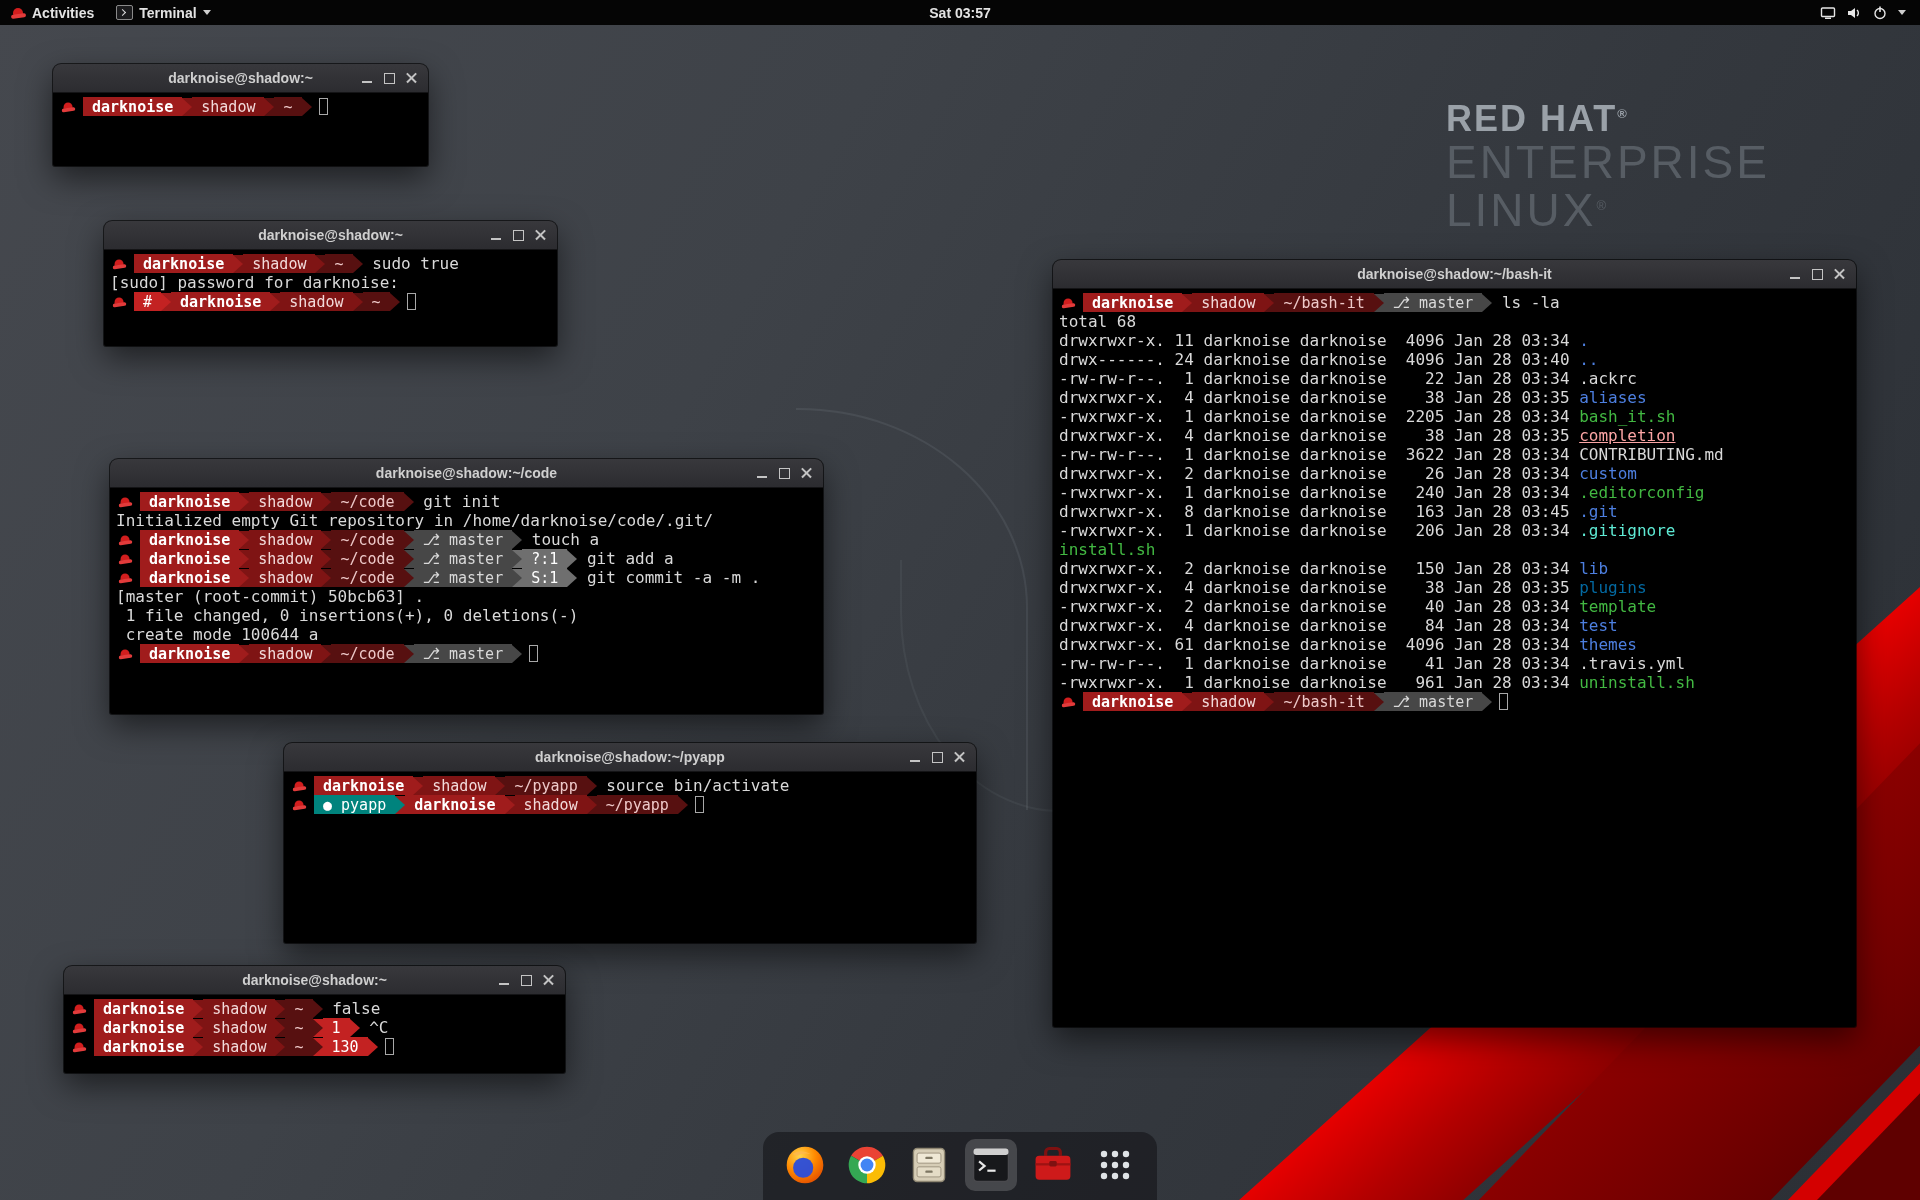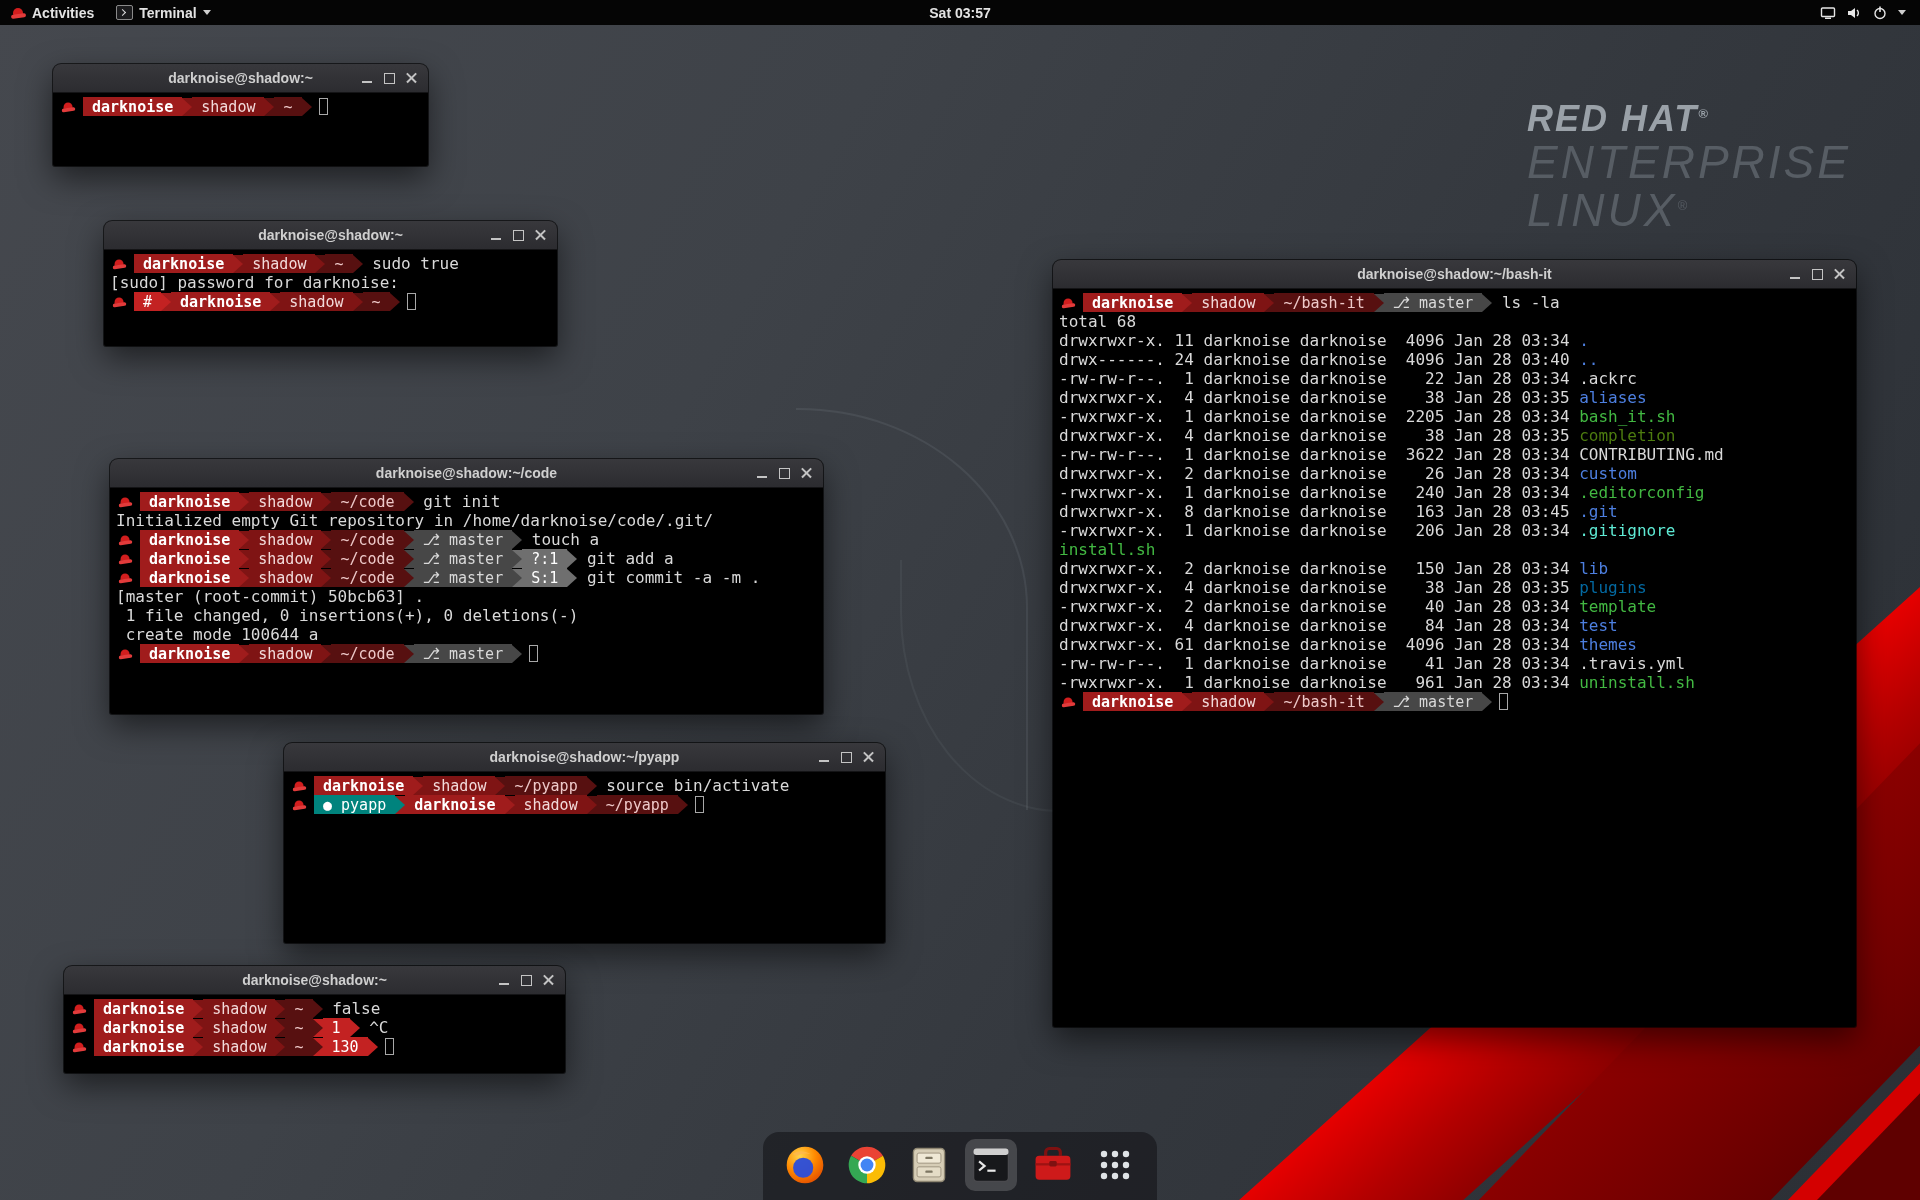--- a/index.html
+++ b/index.html
@@ -15,21 +15,21 @@
   .curve2{position:absolute;left:900px;top:560px;width:160px;height:250px;
     border-left:2px solid rgba(200,210,220,0.06);border-bottom:2px solid rgba(200,210,220,0.06);
     border-bottom-left-radius:160px 200px;z-index:1;}
   .stripe{position:absolute;z-index:1;}
   .stripe-a{left:840px;top:865px;width:1600px;height:150px;transform:rotate(-42deg);
     background:linear-gradient(to bottom,#e60000,#b30000 55%,#8f0000);}
   .stripe-b{left:1010px;top:955px;width:1500px;height:210px;transform:rotate(-46deg);
     background:linear-gradient(to bottom,#8a0000,#650000);}
   .stripe-c{left:1220px;top:1180px;width:1200px;height:60px;transform:rotate(-46deg);background:#d40000;}
   .stripe-d{left:1350px;top:1180px;width:1100px;height:300px;transform:rotate(-46deg);background:#5f0000;}
-  .branding{position:absolute;left:1527px;top:100px;z-index:2;line-height:1.05;font-style:italic;}
+  .branding{position:absolute;left:1446px;top:100px;z-index:2;line-height:1.05;}
   .brand-l1{font-size:36px;font-weight:bold;color:#9aa1a8;letter-spacing:2px;}
   .brand-l2,.brand-l3{font-size:46px;color:#575d64;letter-spacing:3px;}
   .branding sup{font-size:13px;vertical-align:super;}
   
   .panel{position:absolute;top:0;left:0;right:0;height:25px;background:#050505;z-index:100;
     display:flex;align-items:center;color:#e3e3e3;font-size:14px;font-weight:600;}
   .panel-item{display:flex;align-items:center;gap:6px;padding:0 11px;height:100%;cursor:default;}
   .panel-clock{position:absolute;left:50%;transform:translateX(-50%);}
   .panel-system{margin-left:auto;gap:10px;padding-right:14px;}
   .caret{width:0;height:0;border-left:4px solid transparent;border-right:4px solid transparent;
@@ -132,21 +132,21 @@
         <div class="tline"><div class="ttext">Initialized empty Git repository in /home/darknoise/code/.git/</div></div>
         <div class="tline"><div class="hat-icon"></div><div class="pseg" style="background: rgb(160, 28, 28); color: rgb(255, 255, 255); font-weight: bold;">darknoise</div><div class="parrow" style="border-left-color: rgb(160, 28, 28); background-color: rgb(127, 20, 20);"></div><div class="pseg" style="background: rgb(127, 20, 20); color: rgb(242, 218, 218);">shadow</div><div class="parrow" style="border-left-color: rgb(127, 20, 20); background-color: rgb(87, 16, 16);"></div><div class="pseg" style="background: rgb(87, 16, 16); color: rgb(238, 201, 201);">~/code</div><div class="parrow" style="border-left-color: rgb(87, 16, 16); background-color: rgb(71, 71, 71);"></div><div class="pseg" style="background: rgb(71, 71, 71); color: rgb(217, 217, 217);">⎇ master</div><div class="parrow" style="border-left-color: rgb(71, 71, 71);"></div><div class="ttext"> touch a</div></div>
         <div class="tline"><div class="hat-icon"></div><div class="pseg" style="background: rgb(160, 28, 28); color: rgb(255, 255, 255); font-weight: bold;">darknoise</div><div class="parrow" style="border-left-color: rgb(160, 28, 28); background-color: rgb(127, 20, 20);"></div><div class="pseg" style="background: rgb(127, 20, 20); color: rgb(242, 218, 218);">shadow</div><div class="parrow" style="border-left-color: rgb(127, 20, 20); background-color: rgb(87, 16, 16);"></div><div class="pseg" style="background: rgb(87, 16, 16); color: rgb(238, 201, 201);">~/code</div><div class="parrow" style="border-left-color: rgb(87, 16, 16); background-color: rgb(71, 71, 71);"></div><div class="pseg" style="background: rgb(71, 71, 71); color: rgb(217, 217, 217);">⎇ master</div><div class="parrow" style="border-left-color: rgb(71, 71, 71); background-color: rgb(111, 111, 111);"></div><div class="pseg" style="background: rgb(111, 111, 111); color: rgb(255, 255, 255);">?:1</div><div class="parrow" style="border-left-color: rgb(111, 111, 111);"></div><div class="ttext"> git add a</div></div>
         <div class="tline"><div class="hat-icon"></div><div class="pseg" style="background: rgb(160, 28, 28); color: rgb(255, 255, 255); font-weight: bold;">darknoise</div><div class="parrow" style="border-left-color: rgb(160, 28, 28); background-color: rgb(127, 20, 20);"></div><div class="pseg" style="background: rgb(127, 20, 20); color: rgb(242, 218, 218);">shadow</div><div class="parrow" style="border-left-color: rgb(127, 20, 20); background-color: rgb(87, 16, 16);"></div><div class="pseg" style="background: rgb(87, 16, 16); color: rgb(238, 201, 201);">~/code</div><div class="parrow" style="border-left-color: rgb(87, 16, 16); background-color: rgb(71, 71, 71);"></div><div class="pseg" style="background: rgb(71, 71, 71); color: rgb(217, 217, 217);">⎇ master</div><div class="parrow" style="border-left-color: rgb(71, 71, 71); background-color: rgb(111, 111, 111);"></div><div class="pseg" style="background: rgb(111, 111, 111); color: rgb(255, 255, 255);">S:1</div><div class="parrow" style="border-left-color: rgb(111, 111, 111);"></div><div class="ttext"> git commit -a -m .</div></div>
         <div class="tline"><div class="ttext">[master (root-commit) 50bcb63] .</div></div>
         <div class="tline"><div class="ttext"> 1 file changed, 0 insertions(+), 0 deletions(-)</div></div>
         <div class="tline"><div class="ttext"> create mode 100644 a</div></div>
         <div class="tline"><div class="hat-icon"></div><div class="pseg" style="background: rgb(160, 28, 28); color: rgb(255, 255, 255); font-weight: bold;">darknoise</div><div class="parrow" style="border-left-color: rgb(160, 28, 28); background-color: rgb(127, 20, 20);"></div><div class="pseg" style="background: rgb(127, 20, 20); color: rgb(242, 218, 218);">shadow</div><div class="parrow" style="border-left-color: rgb(127, 20, 20); background-color: rgb(87, 16, 16);"></div><div class="pseg" style="background: rgb(87, 16, 16); color: rgb(238, 201, 201);">~/code</div><div class="parrow" style="border-left-color: rgb(87, 16, 16); background-color: rgb(71, 71, 71);"></div><div class="pseg" style="background: rgb(71, 71, 71); color: rgb(217, 217, 217);">⎇ master</div><div class="parrow" style="border-left-color: rgb(71, 71, 71);"></div><div class="tcursor"></div></div>
       </div>
     </div>
-    <div class="term-window" style="left: 284px; top: 743px; width: 601px; height: 200px;">
+    <div class="term-window" style="left: 284px; top: 743px; width: 692px; height: 200px;">
       <div class="titlebar">
         <div class="title">darknoise@shadow:~/pyapp</div>
         <div class="controls">
           <div class="wbtn min"></div>
           <div class="wbtn max"></div>
           <div class="wbtn close"></div>
         </div>
       </div>
       <div class="term-body">
         <div class="tline"><div class="hat-icon"></div><div class="pseg" style="background: rgb(160, 28, 28); color: rgb(255, 255, 255); font-weight: bold;">darknoise</div><div class="parrow" style="border-left-color: rgb(160, 28, 28); background-color: rgb(127, 20, 20);"></div><div class="pseg" style="background: rgb(127, 20, 20); color: rgb(242, 218, 218);">shadow</div><div class="parrow" style="border-left-color: rgb(127, 20, 20); background-color: rgb(87, 16, 16);"></div><div class="pseg" style="background: rgb(87, 16, 16); color: rgb(238, 201, 201);">~/pyapp</div><div class="parrow" style="border-left-color: rgb(87, 16, 16);"></div><div class="ttext"> source bin/activate</div></div>
@@ -178,21 +178,21 @@
         </div>
       </div>
       <div class="term-body">
         <div class="tline"><div class="hat-icon"></div><div class="pseg" style="background: rgb(160, 28, 28); color: rgb(255, 255, 255); font-weight: bold;">darknoise</div><div class="parrow" style="border-left-color: rgb(160, 28, 28); background-color: rgb(127, 20, 20);"></div><div class="pseg" style="background: rgb(127, 20, 20); color: rgb(242, 218, 218);">shadow</div><div class="parrow" style="border-left-color: rgb(127, 20, 20); background-color: rgb(87, 16, 16);"></div><div class="pseg" style="background: rgb(87, 16, 16); color: rgb(238, 201, 201);">~/bash-it</div><div class="parrow" style="border-left-color: rgb(87, 16, 16); background-color: rgb(71, 71, 71);"></div><div class="pseg" style="background: rgb(71, 71, 71); color: rgb(217, 217, 217);">⎇ master</div><div class="parrow" style="border-left-color: rgb(71, 71, 71);"></div><div class="ttext"> ls -la</div></div>
         <div class="tline"><div class="ttext">total 68</div></div>
         <div class="tline"><div class="ttext">drwxrwxr-x. 11 darknoise darknoise  4096 Jan 28 03:34 </div><div class="ttext" style="color: rgb(77, 127, 224);">.</div></div>
         <div class="tline"><div class="ttext">drwx------. 24 darknoise darknoise  4096 Jan 28 03:40 </div><div class="ttext" style="color: rgb(77, 127, 224);">..</div></div>
         <div class="tline"><div class="ttext">-rw-rw-r--.  1 darknoise darknoise    22 Jan 28 03:34 </div><div class="ttext">.ackrc</div></div>
         <div class="tline"><div class="ttext">drwxrwxr-x.  4 darknoise darknoise    38 Jan 28 03:35 </div><div class="ttext" style="color: rgb(77, 127, 224);">aliases</div></div>
         <div class="tline"><div class="ttext">-rwxrwxr-x.  1 darknoise darknoise  2205 Jan 28 03:34 </div><div class="ttext" style="color: rgb(66, 184, 66);">bash_it.sh</div></div>
-        <div class="tline"><div class="ttext">drwxrwxr-x.  4 darknoise darknoise    38 Jan 28 03:35 </div><div class="ttext" style="color: #4d7c0f;">completion</div></div>
+        <div class="tline"><div class="ttext">drwxrwxr-x.  4 darknoise darknoise    38 Jan 28 03:35 </div><div class="ttext" style="color: #fca5a5; text-decoration: underline;">completion</div></div>
         <div class="tline"><div class="ttext">-rw-rw-r--.  1 darknoise darknoise  3622 Jan 28 03:34 </div><div class="ttext">CONTRIBUTING.md</div></div>
         <div class="tline"><div class="ttext">drwxrwxr-x.  2 darknoise darknoise    26 Jan 28 03:34 </div><div class="ttext" style="color: rgb(77, 127, 224);">custom</div></div>
         <div class="tline"><div class="ttext">-rwxrwxr-x.  1 darknoise darknoise   240 Jan 28 03:34 </div><div class="ttext" style="color: rgb(66, 184, 66);">.editorconfig</div></div>
         <div class="tline"><div class="ttext">drwxrwxr-x.  8 darknoise darknoise   163 Jan 28 03:45 </div><div class="ttext" style="color: rgb(77, 127, 224);">.git</div></div>
         <div class="tline"><div class="ttext">-rwxrwxr-x.  1 darknoise darknoise   206 Jan 28 03:34 </div><div class="ttext" style="color: #5eead4;">.gitignore</div></div>
         <div class="tline"><div class="ttext" style="color: rgb(66, 184, 66);">install.sh</div></div>
         <div class="tline"><div class="ttext">drwxrwxr-x.  2 darknoise darknoise   150 Jan 28 03:34 </div><div class="ttext" style="color: rgb(77, 127, 224);">lib</div></div>
         <div class="tline"><div class="ttext">drwxrwxr-x.  4 darknoise darknoise    38 Jan 28 03:35 </div><div class="ttext" style="color: #0369a1;">plugins</div></div>
         <div class="tline"><div class="ttext">-rwxrwxr-x.  2 darknoise darknoise    40 Jan 28 03:34 </div><div class="ttext" style="color: rgb(66, 184, 66);">template</div></div>
         <div class="tline"><div class="ttext">drwxrwxr-x.  4 darknoise darknoise    84 Jan 28 03:34 </div><div class="ttext" style="color: rgb(77, 127, 224);">test</div></div>

